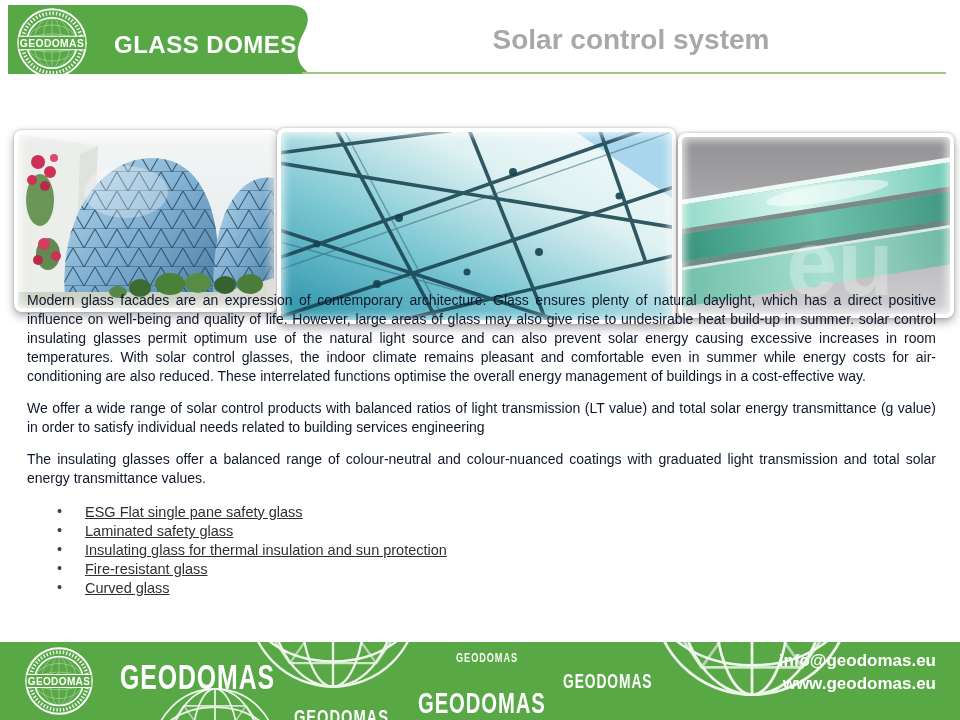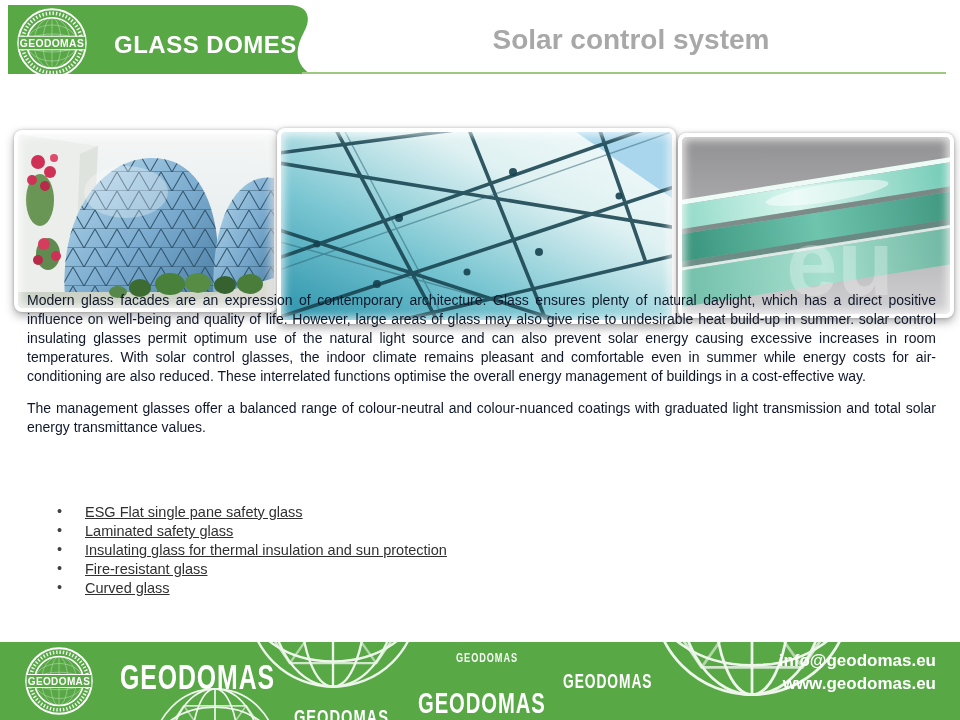--- a/index.html
+++ b/index.html
@@ -244,21 +244,22 @@
         <rect x="-30" y="103" width="330" height="6" fill="#1d5f4e" opacity=".5"></rect>
         <rect x="-30" y="109" width="330" height="3" fill="#eafff8" opacity=".7"></rect>
         <rect x="-30" y="112" width="330" height="36" fill="url(#slabC)" opacity=".97"></rect>
       </g>
       <text x="158" y="158" text-anchor="middle" font-size="92" font-weight="bold" fill="#ffffff" opacity=".28">eu</text>
     </svg>
   </div>
 
   <div class="bodytext">
     <p>Modern glass facades are an expression of contemporary architecture. Glass ensures plenty of natural daylight, which has a direct positive influence on well-being and quality of life. However, large areas of glass may also give rise to undesirable heat build-up in summer. solar control insulating glasses permit optimum use of the natural light source and can also prevent solar energy causing excessive increases in room temperatures. With solar control glasses, the indoor climate remains pleasant and comfortable even in summer while energy costs for air-conditioning are also reduced. These interrelated functions optimise the overall energy management of buildings in a cost-effective way.</p>
-    <p>The management glasses offer a balanced range of colour-neutral and colour-nuanced coatings with graduated light transmission and total solar energy transmittance values.</p>
+    <p>We offer a wide range of solar control products with balanced ratios of light transmission (LT value) and total solar energy transmittance (g value) in order to satisfy individual needs related to building services engineering</p>
+    <p>The insulating glasses offer a balanced range of colour-neutral and colour-nuanced coatings with graduated light transmission and total solar energy transmittance values.</p>
   </div>
 
   <ul class="bullets">
     <li>ESG Flat single pane safety glass</li>
     <li>Laminated safety glass</li>
     <li>Insulating glass for thermal insulation and sun protection</li>
     <li>Fire-resistant glass</li>
     <li>Curved glass</li>
   </ul>
 

